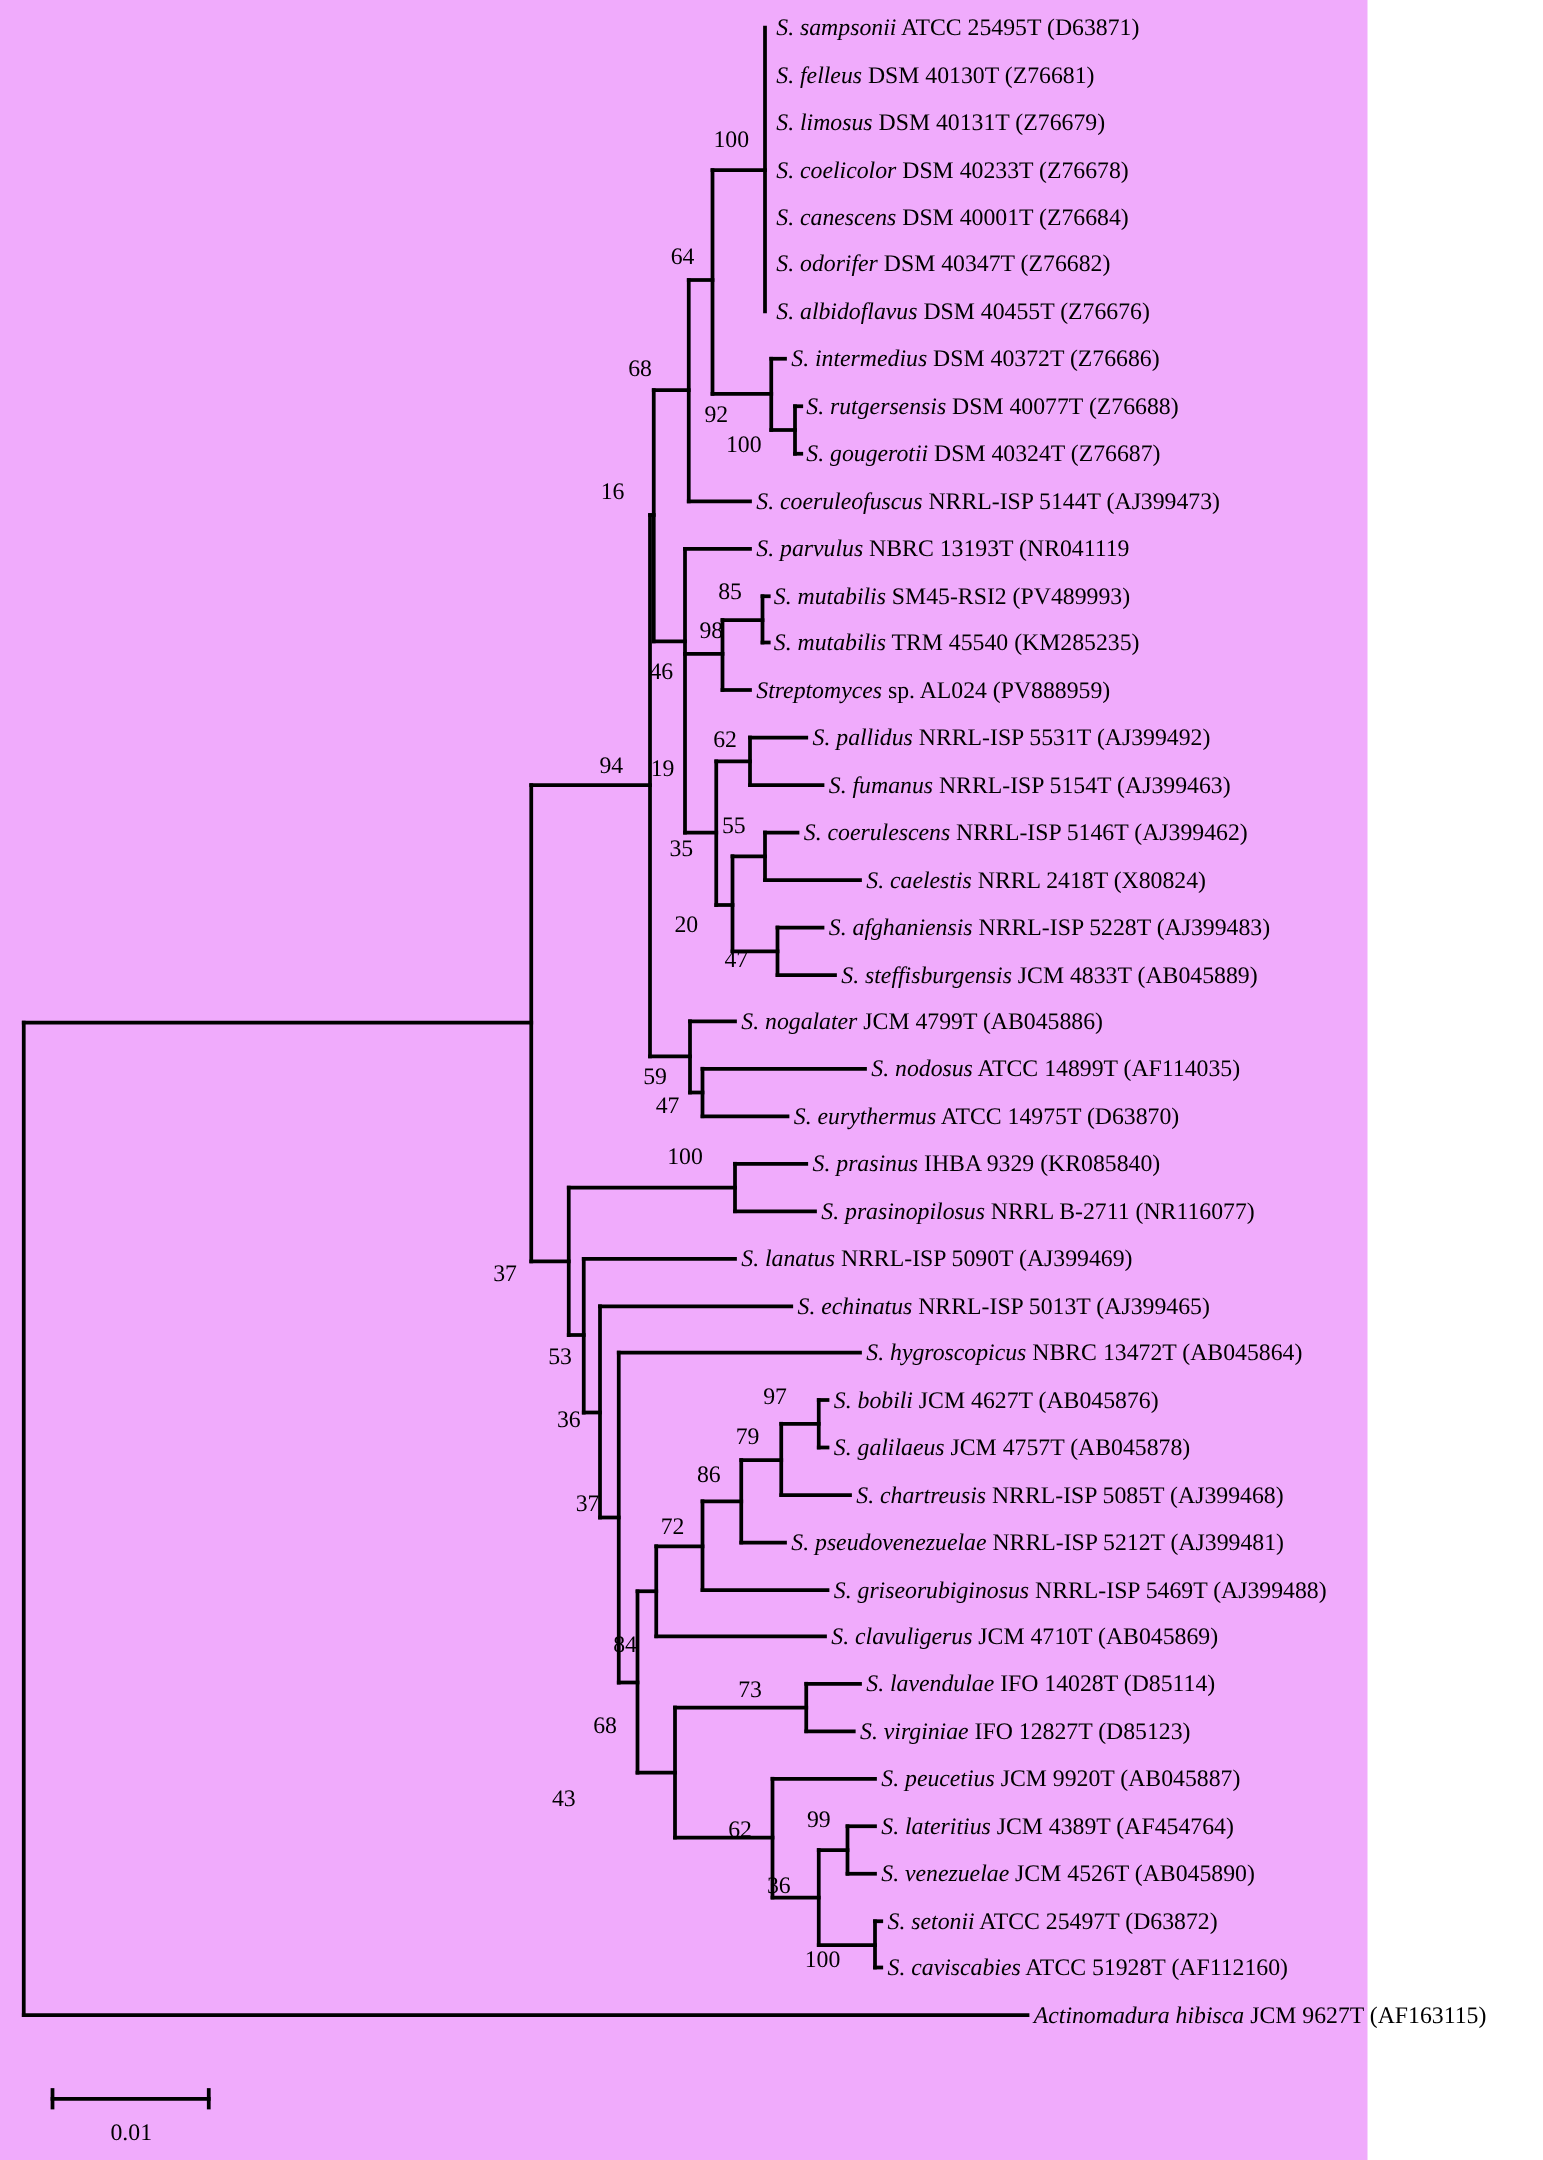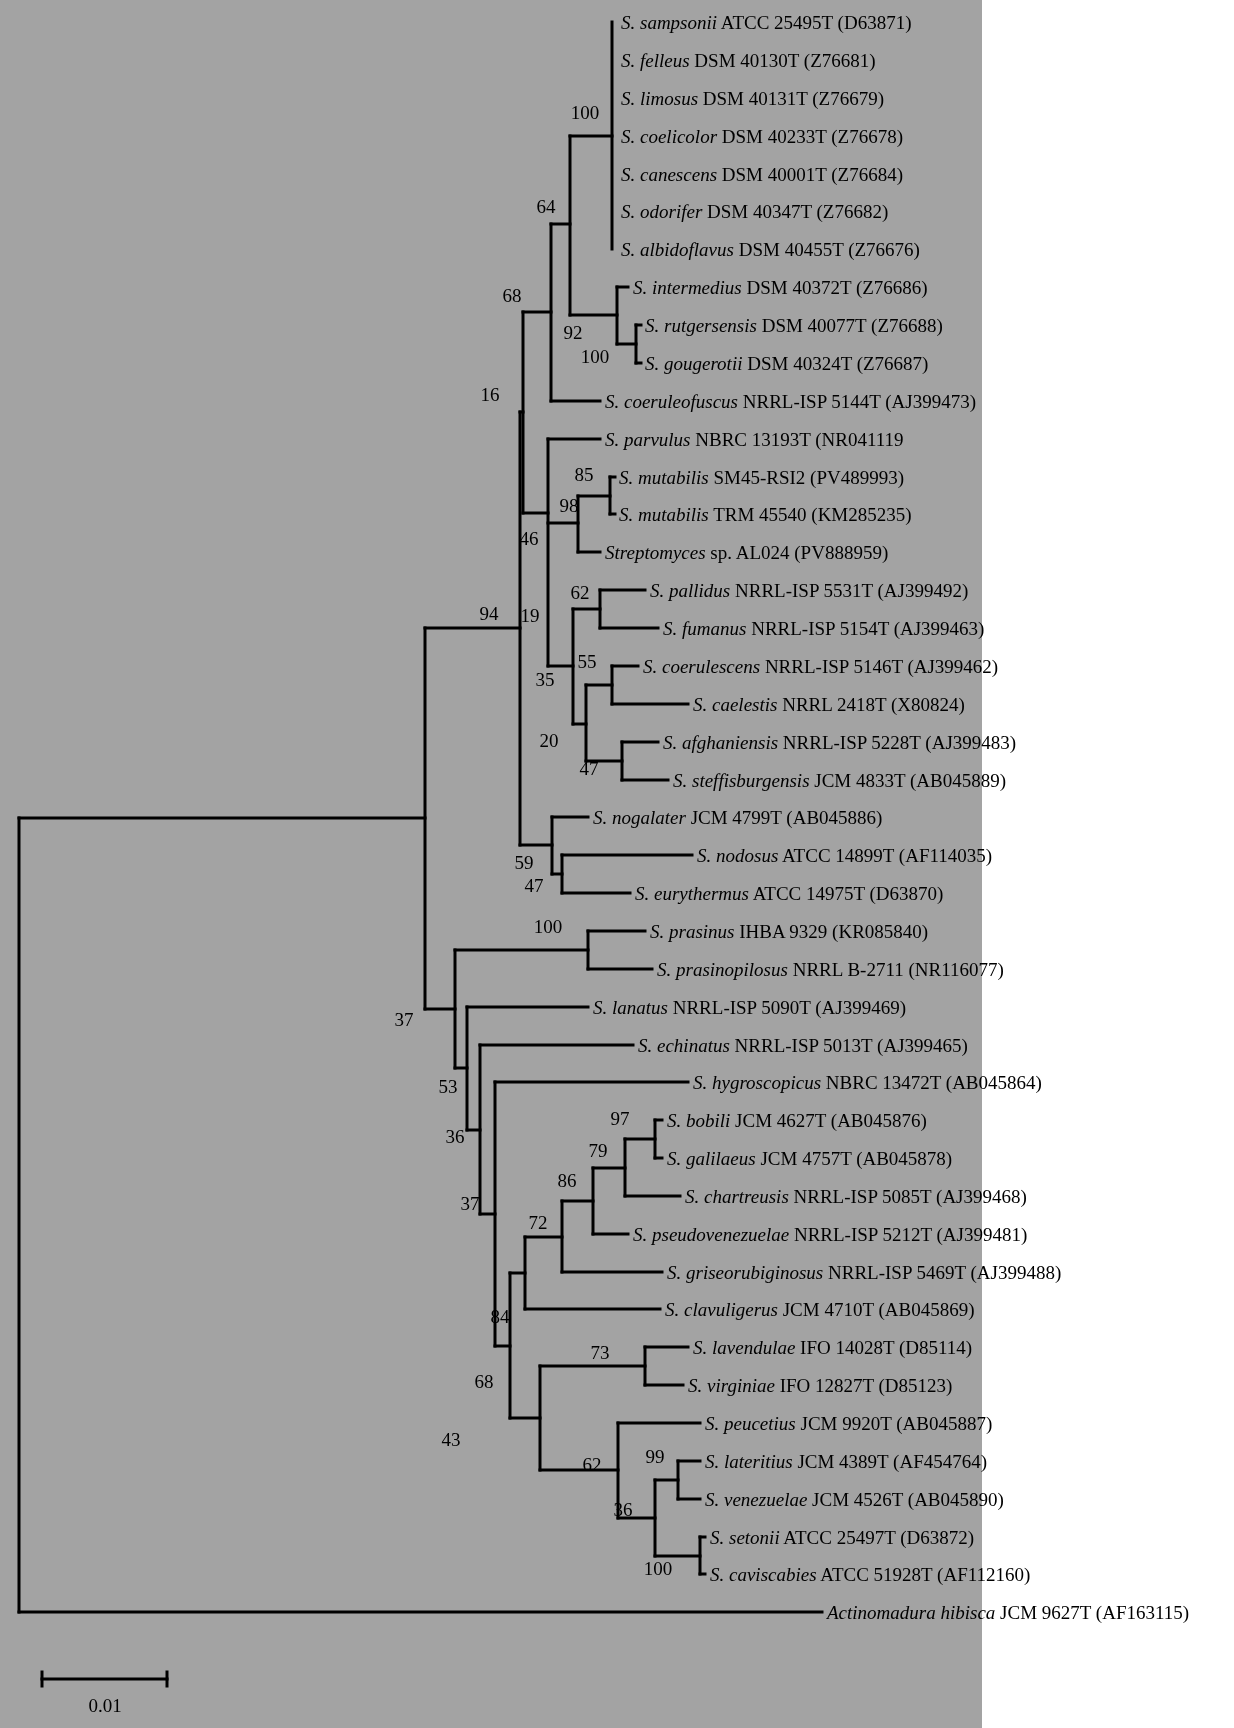--- a/index.html
+++ b/index.html
@@ -1,20 +1,20 @@
 <!DOCTYPE html>
 <html><head>
 <meta charset="utf-8">
 <style>
   html, body { margin: 0; padding: 0; background: #ffffff; }
   #figure {
     position: relative;
-    width: 982px;
+    width: 1094px;
     height: 1728px;
-    background: #a3a3a3;
+    background: #f0abfc;
     font-family: "Liberation Serif", "DejaVu Serif", serif;
   }
   svg text {
     font-family: "Liberation Serif", "DejaVu Serif", serif;
     font-size: 19px;
     fill: #000000;
   }
   svg .taxon-italic { font-style: italic; }
   svg .bootstrap { font-style: normal; }
 </style>

